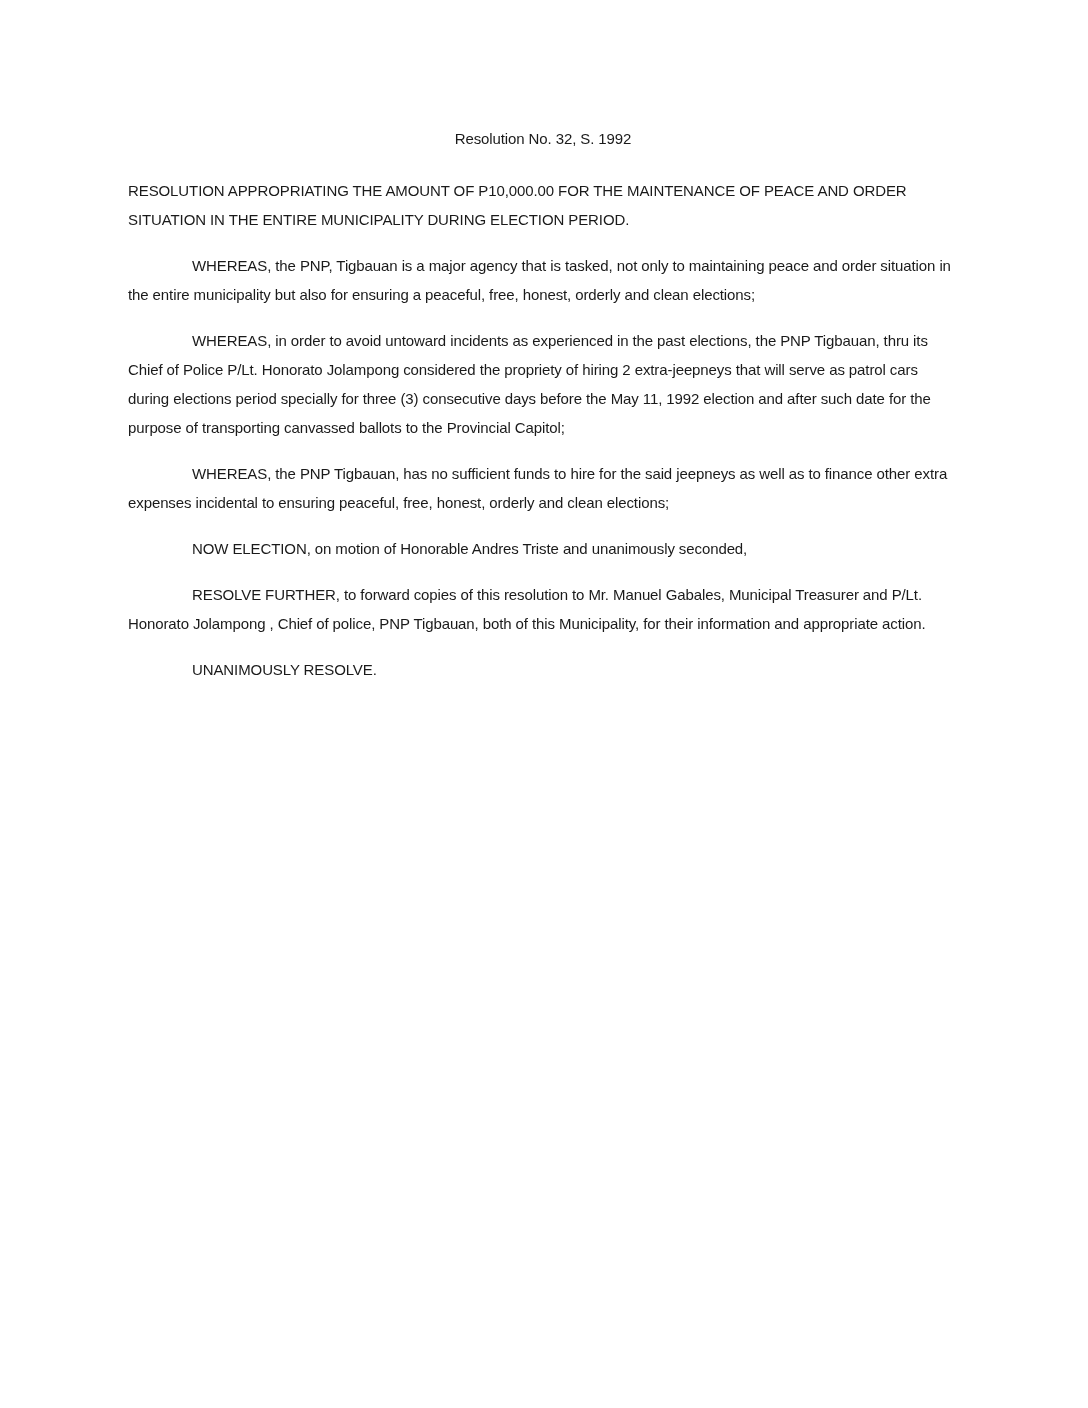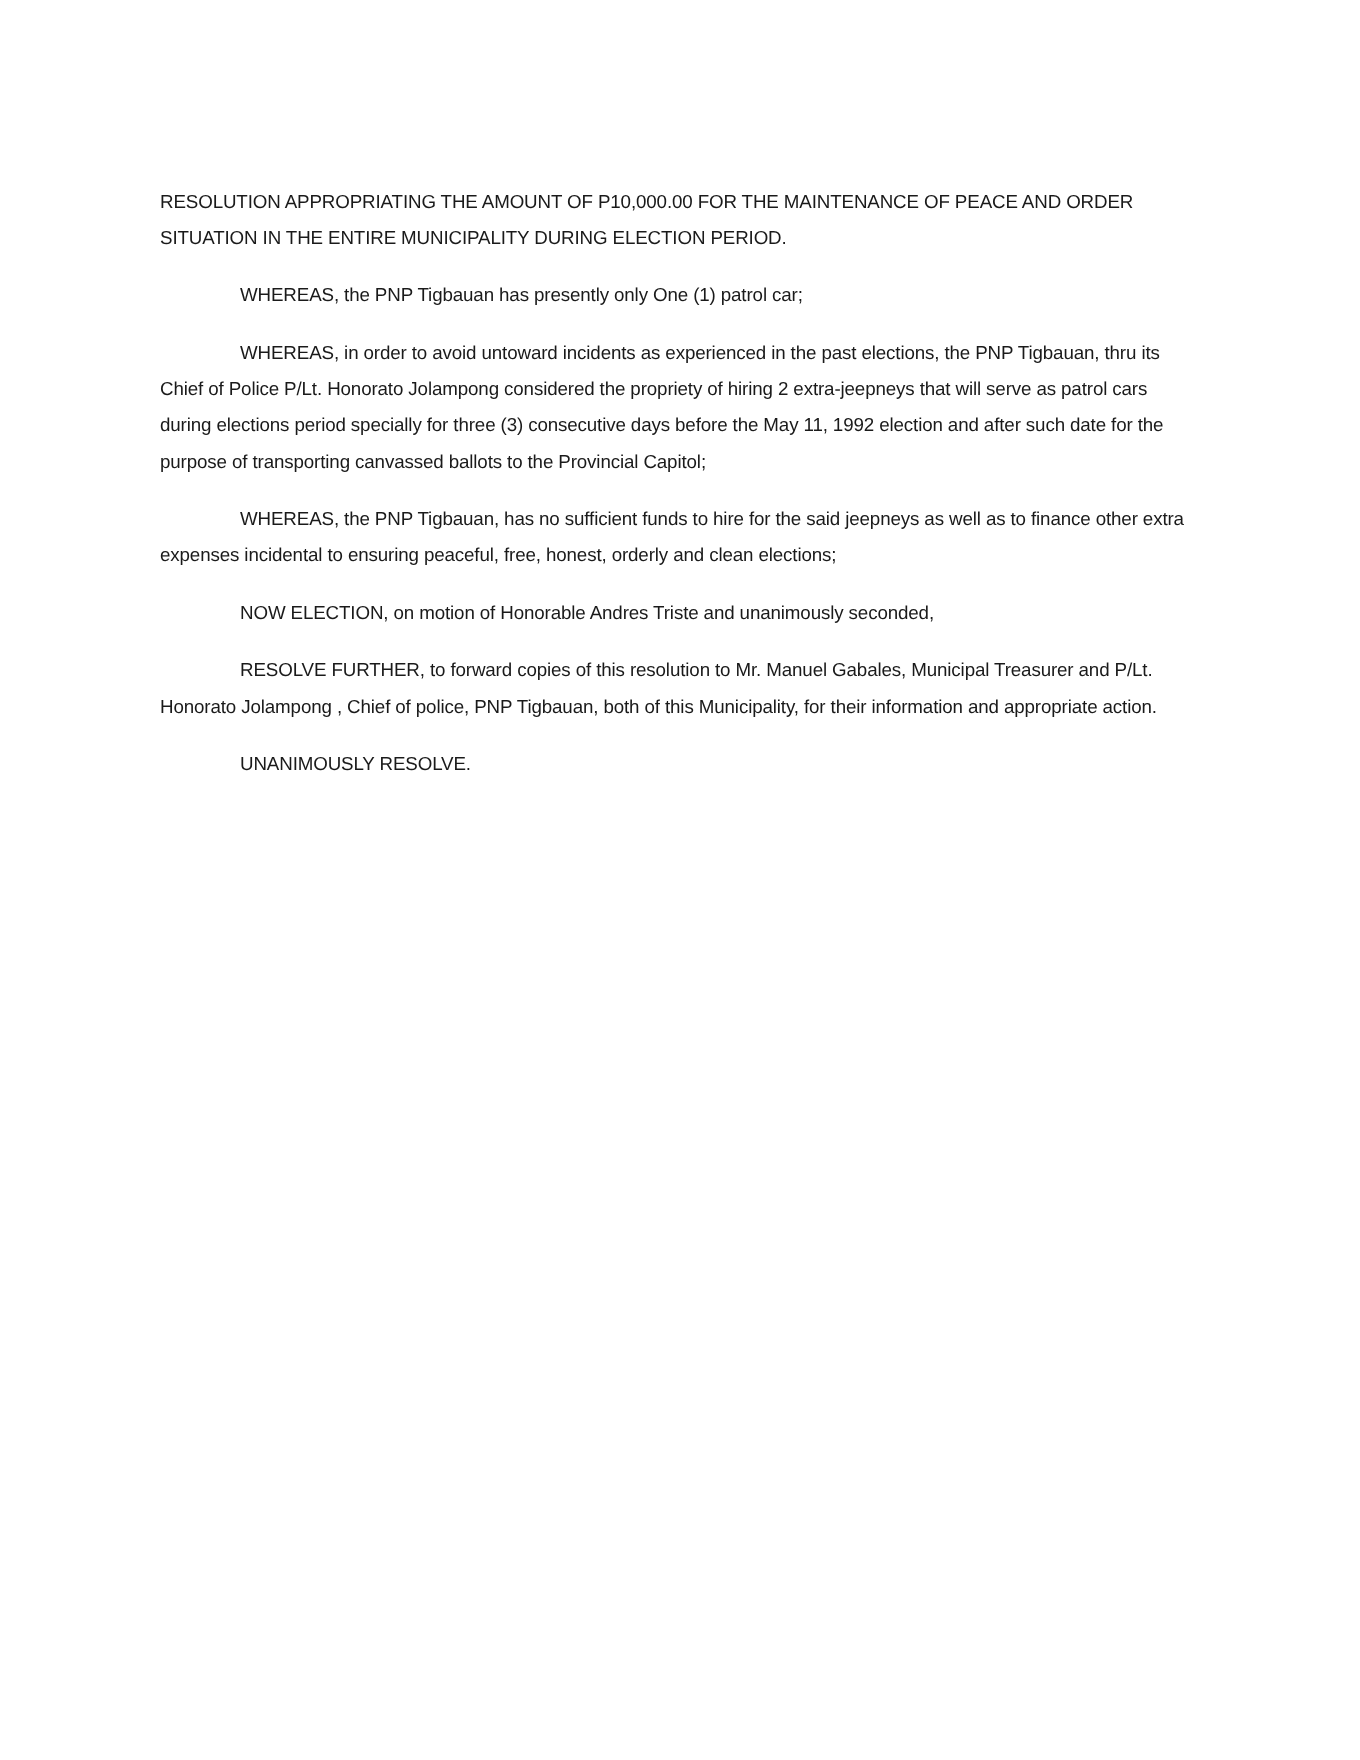--- a/index.html
+++ b/index.html
@@ -39,25 +39,26 @@
   }
   .para.no-indent {
     text-indent: 0;
     margin-top: 23px;
   }
 </style>
 </head>
 <body>
 
 <div class="page">
+  <p class="doc-title">Resolution No. 32, S. 1992</p>
 
   <p class="para no-indent">RESOLUTION APPROPRIATING THE AMOUNT OF P10,000.00 FOR THE MAINTENANCE OF PEACE AND ORDER SITUATION IN THE ENTIRE MUNICIPALITY DURING ELECTION PERIOD.</p>
 
+  <p class="para">WHEREAS, the PNP, Tigbauan is a major agency that is tasked, not only to maintaining peace and order situation in the entire municipality but also for ensuring a peaceful, free, honest, orderly and clean elections;</p>
 
-  <p class="para">WHEREAS, the PNP Tigbauan has presently only One (1) patrol car;</p>
 
   <p class="para">WHEREAS, in order to avoid untoward incidents as experienced in the past elections, the PNP Tigbauan, thru its Chief of Police P/Lt. Honorato Jolampong considered the propriety of hiring 2 extra-jeepneys that will serve as patrol cars during elections period specially for three (3) consecutive days before the May 11, 1992 election and after such date for the purpose of transporting canvassed ballots to the Provincial Capitol;</p>
 
   <p class="para">WHEREAS, the PNP Tigbauan, has no sufficient funds to hire for the said jeepneys as well as to finance other extra expenses incidental to ensuring peaceful, free, honest, orderly and clean elections;</p>
 
 
   <p class="para">NOW ELECTION, on motion of Honorable Andres Triste and unanimously seconded,</p>
 
 
   <p class="para">RESOLVE FURTHER, to forward copies of this resolution to Mr. Manuel Gabales, Municipal Treasurer and P/Lt. Honorato Jolampong , Chief of police, PNP Tigbauan, both of this Municipality, for their information and appropriate action.</p>

